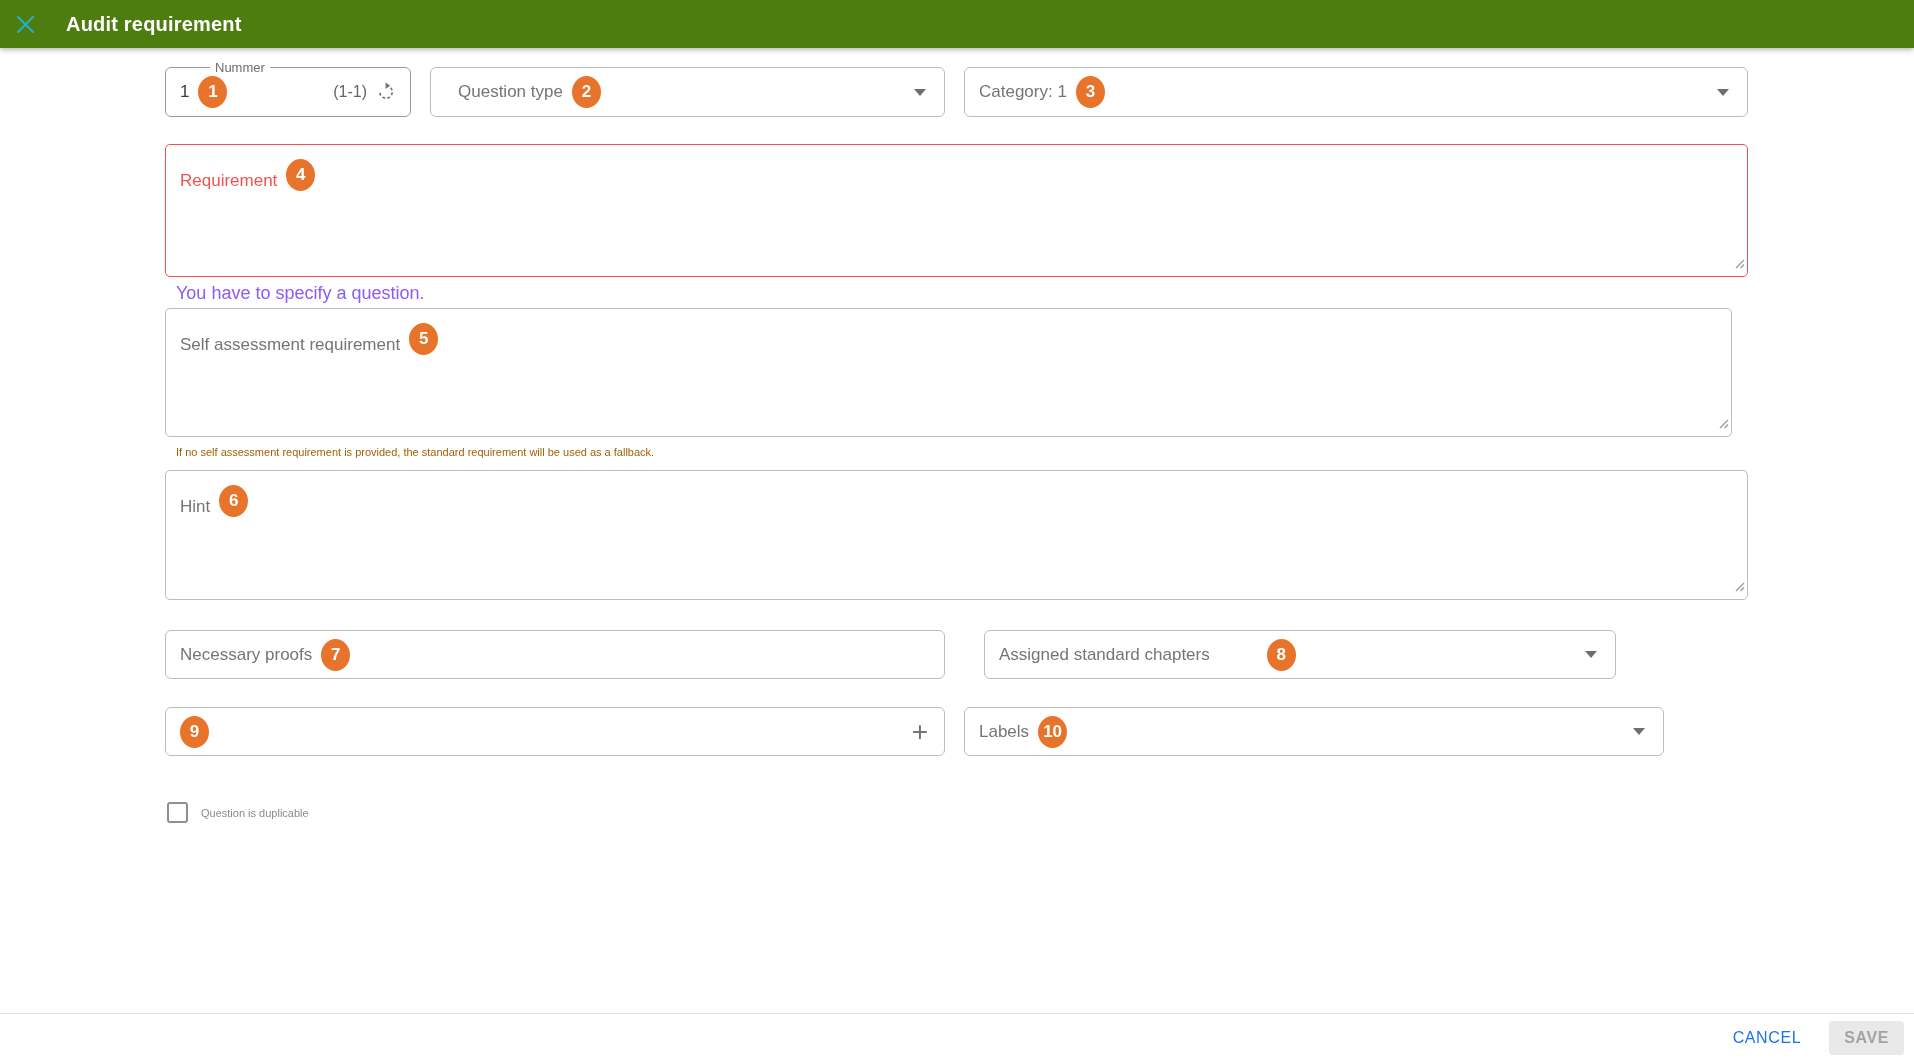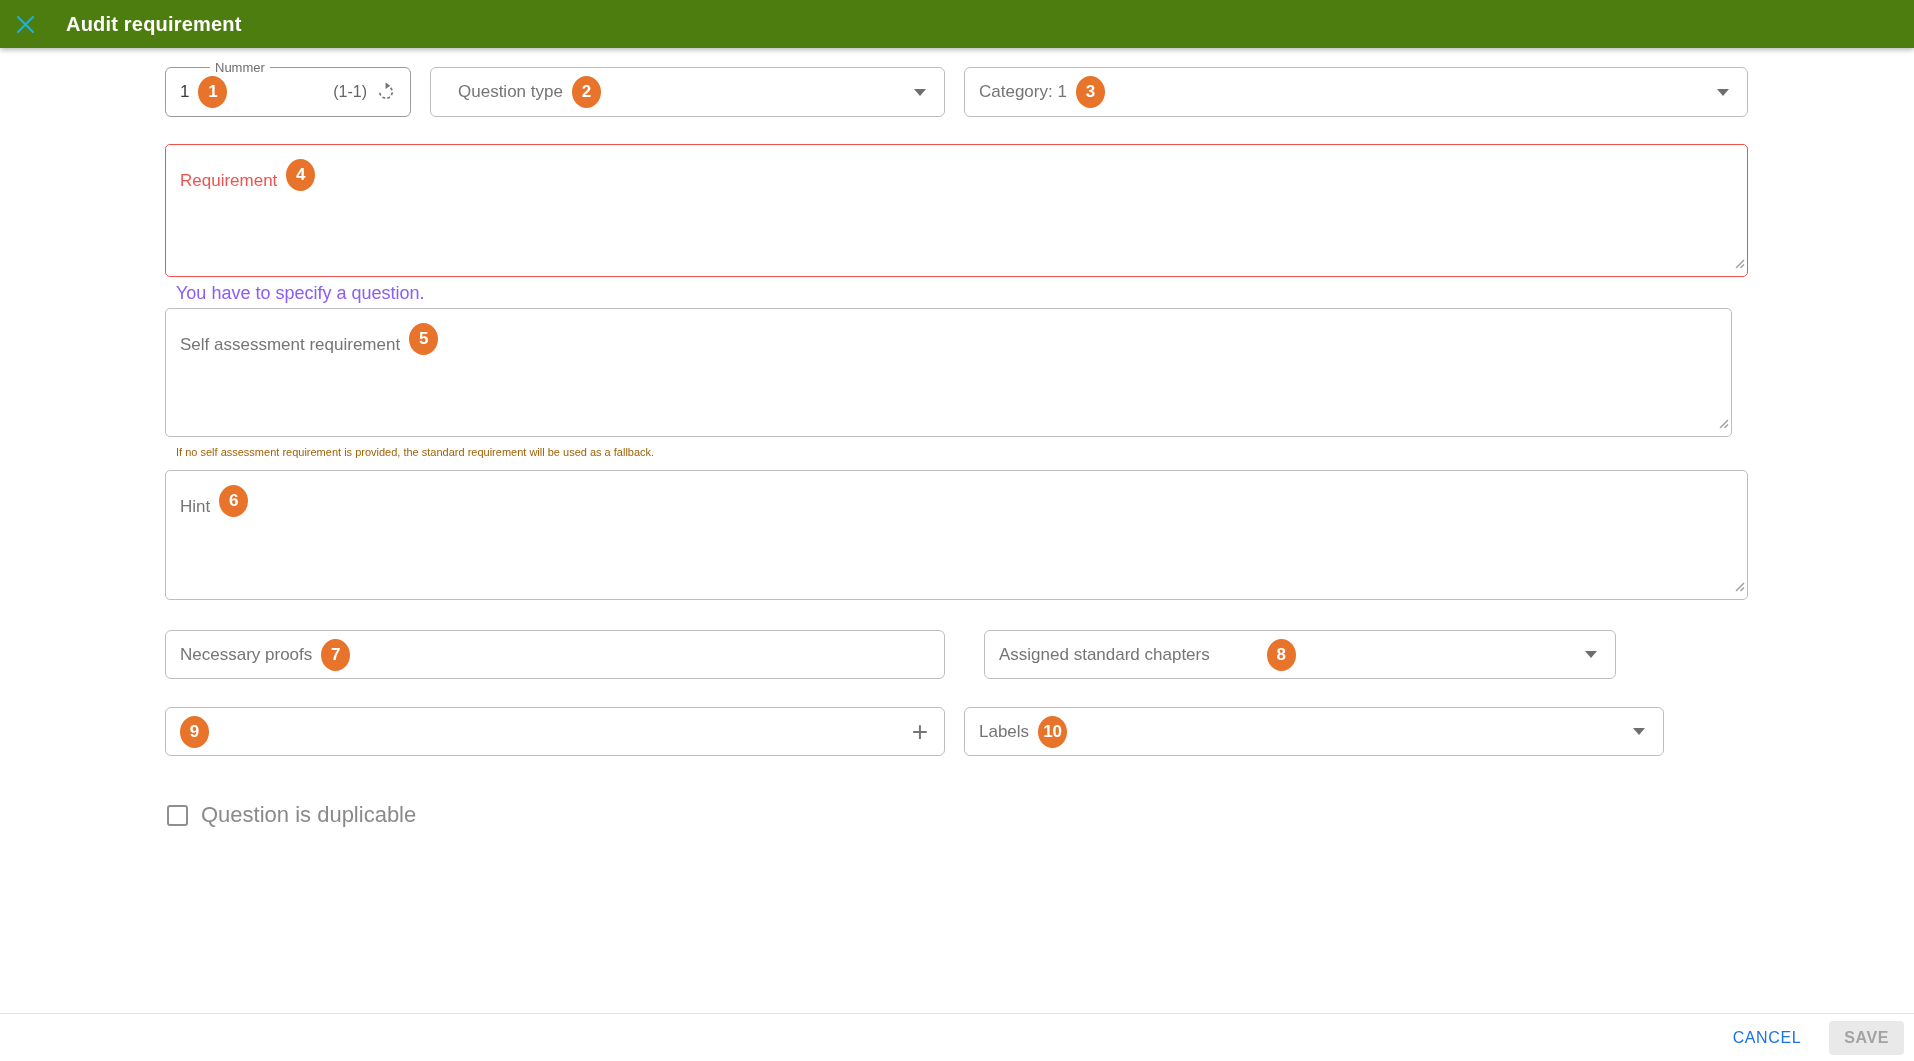--- a/index.html
+++ b/index.html
@@ -105,21 +105,21 @@
   
   .check-row {
     position: absolute; left: 167px; top: 802px;
     display: flex; align-items: center;
   }
   .checkbox {
     width: 21px; height: 21px;
     border: 2px solid #8f8f8f; border-radius: 3px;
     background: #fff; cursor: pointer;
   }
-  .check-label { margin-left: 13px; font-size: 22px; color: #8a8a8a; }
+  .check-label { margin-left: 13px; font-size: 11px; color: #8a8a8a; }
 
   
   .footer-divider {
     position: absolute; left: 0; right: 0; top: 1013px;
     border-top: 1px solid #e3e3e3;
   }
   .footer {
     position: absolute; top: 1014px; height: 47px; right: 10px;
     display: flex; align-items: center;
   }

